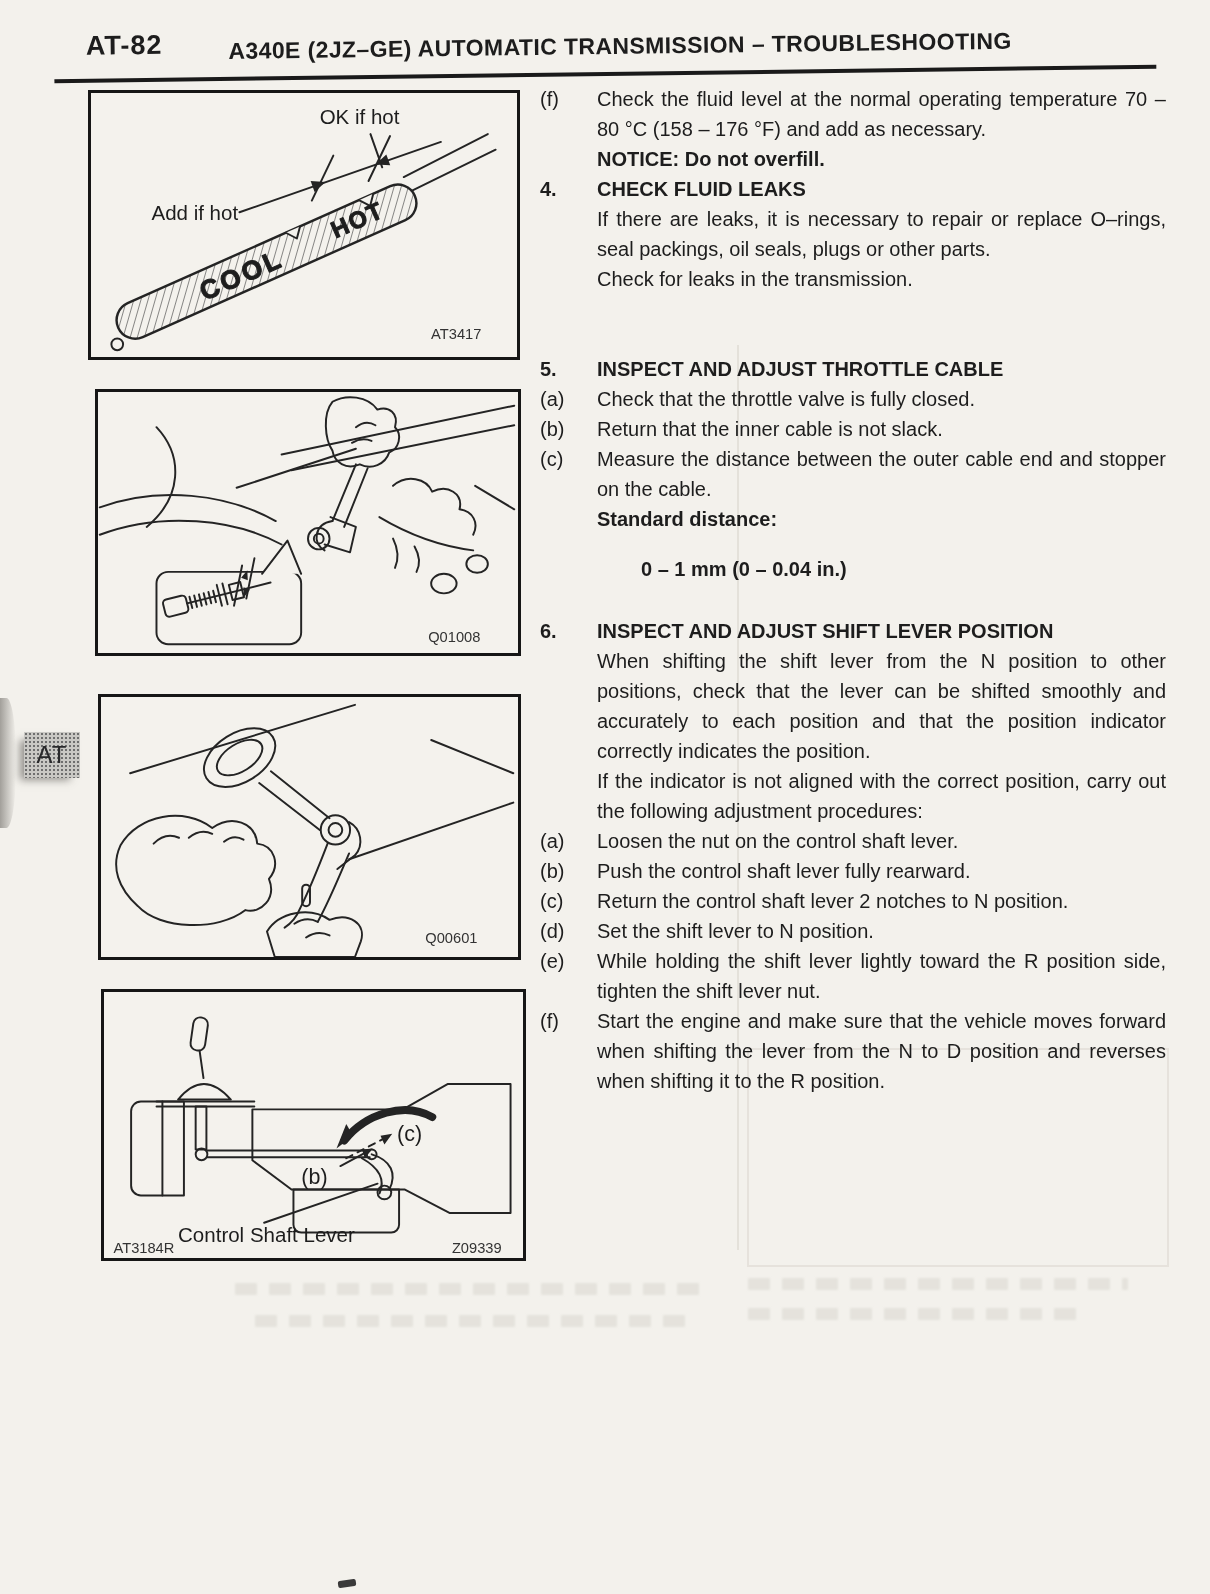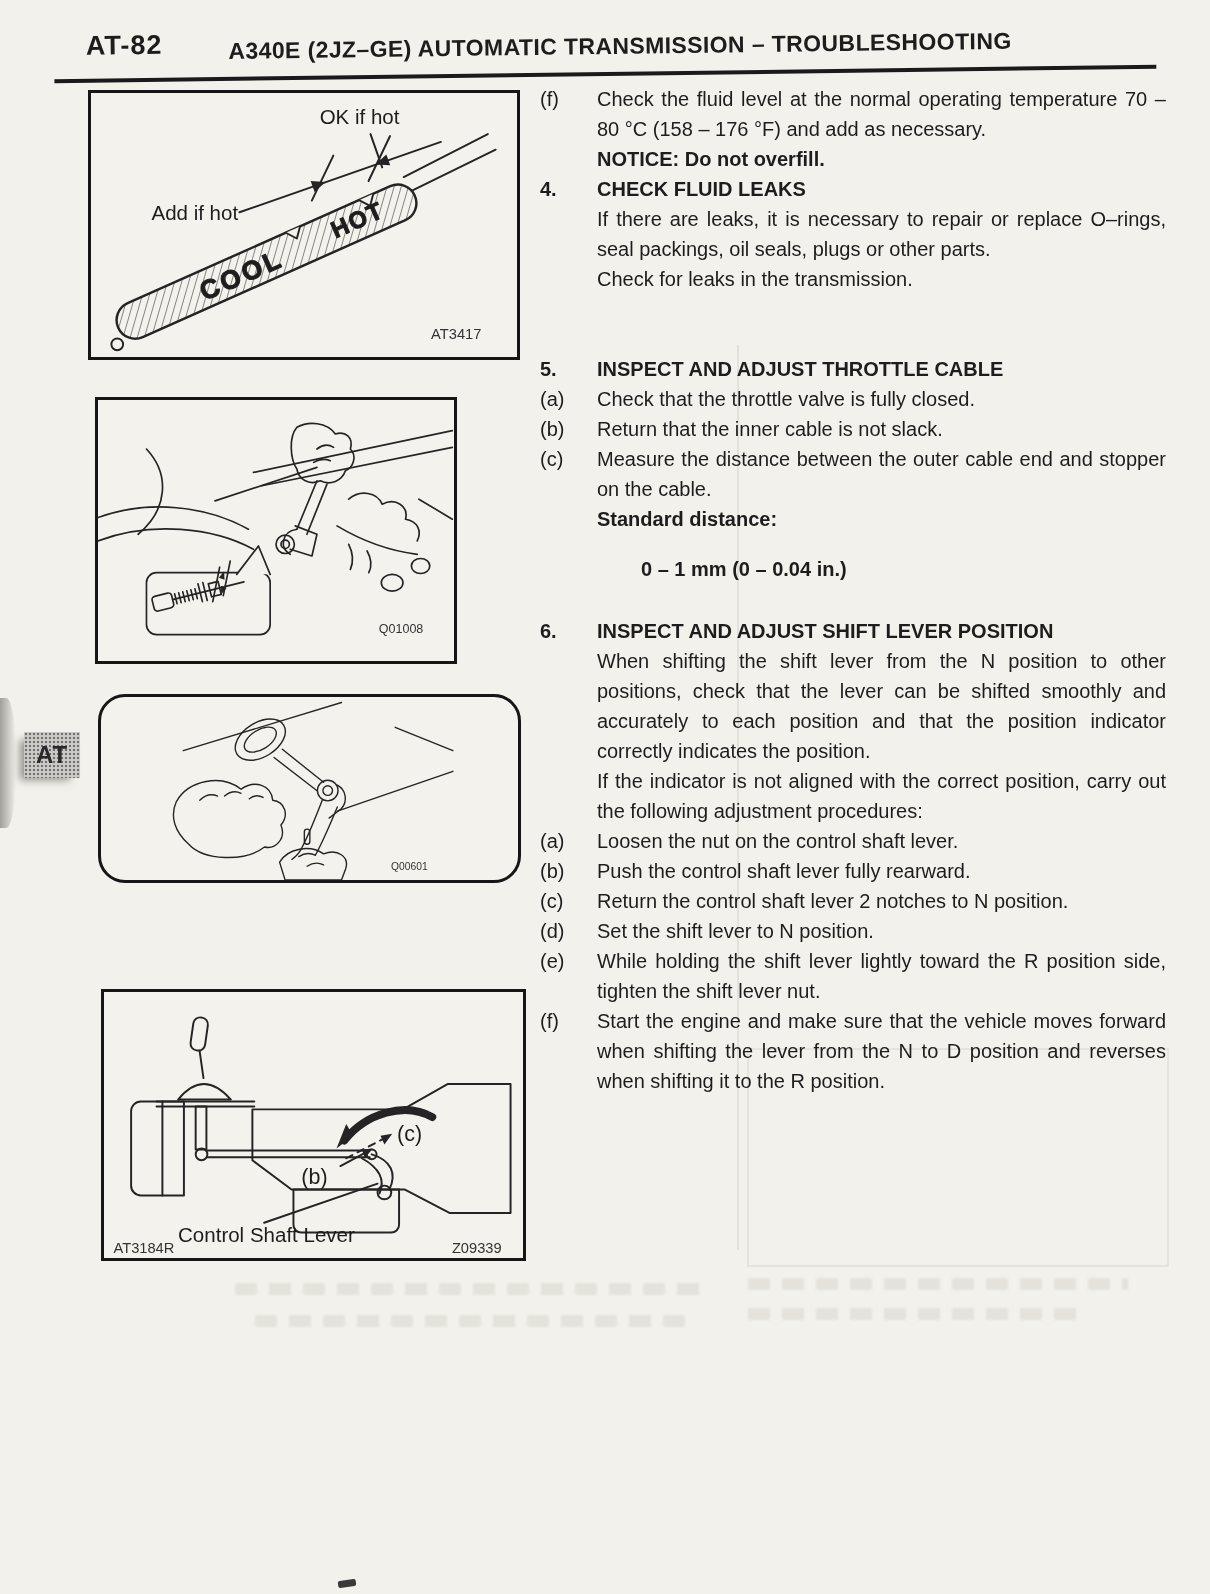--- a/index.html
+++ b/index.html
@@ -14,32 +14,32 @@
   .page-code{position:absolute;left:86px;top:24px;font-size:27px;font-weight:bold;letter-spacing:1px;}
   .page-title{position:absolute;left:160px;top:33px;width:920px;text-align:center;font-size:23px;font-weight:bold;letter-spacing:.4px;white-space:nowrap;}
   .header-rule{position:absolute;left:54px;top:72px;width:1102px;height:4px;background:#1a1a1a;}
   
   .at-tab{
     position:absolute;left:24px;top:732px;width:56px;height:46px;
     background-color:#c9c8c4;
     background-image:radial-gradient(#6e6e6e 1px, transparent 1.25px);
     background-size:4px 4px;
     display:flex;align-items:center;justify-content:center;
-    font-weight:bold;font-size:24px;color:#29292b;letter-spacing:1px;
+    font-weight:normal;font-size:24px;color:#29292b;letter-spacing:1px;
     box-shadow:-7px 5px 8px -3px rgba(70,68,64,.55);
   }
   .curl{position:absolute;left:0;top:698px;width:16px;height:130px;
     background:linear-gradient(90deg, rgba(95,92,87,.55), rgba(95,92,87,0));
     border-radius:0 60% 60% 0 / 0 45% 45% 0;}
   
   .fig{position:absolute;border:3px solid #161616;box-sizing:border-box;background:#f4f2ed;}
   .fig svg{display:block;width:100%;height:100%;}
   .fig-1{left:88px;top:90px;width:432px;height:270px;}
-  .fig-2{left:95px;top:389px;width:362px;height:267px;margin-top:8px;}
-  .fig-3{left:98px;top:694px;width:423px;height:189px;border-radius:27px;}
+  .fig-2{left:95px;top:389px;width:426px;height:267px;}
+  .fig-3{left:98px;top:694px;width:423px;height:266px;}
   .fig-4{left:101px;top:989px;width:425px;height:272px;}
   svg text{font-family:"Liberation Sans", sans-serif;fill:#1d1d1d;}
   .code-text{font-size:15px;fill:#333;}
   
   .col{position:absolute;left:540px;top:84px;width:626px;font-size:20px;line-height:30px;}
   .row{display:flex;}
   .lbl{flex:0 0 57px;}
   .txt{flex:1;text-align:justify;}
   .bold{font-weight:bold;}
   .indent40{padding-left:44px;margin-top:20px;}

